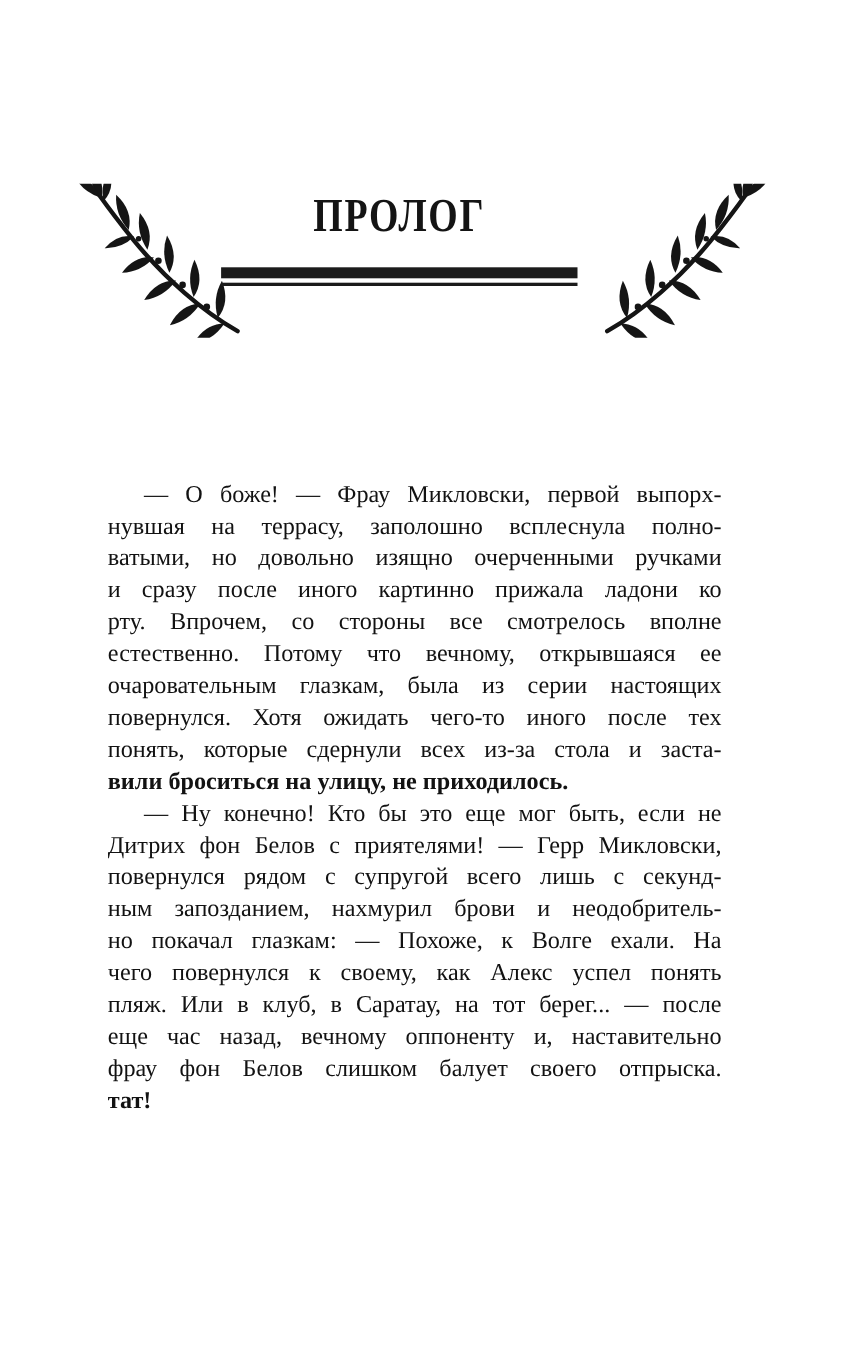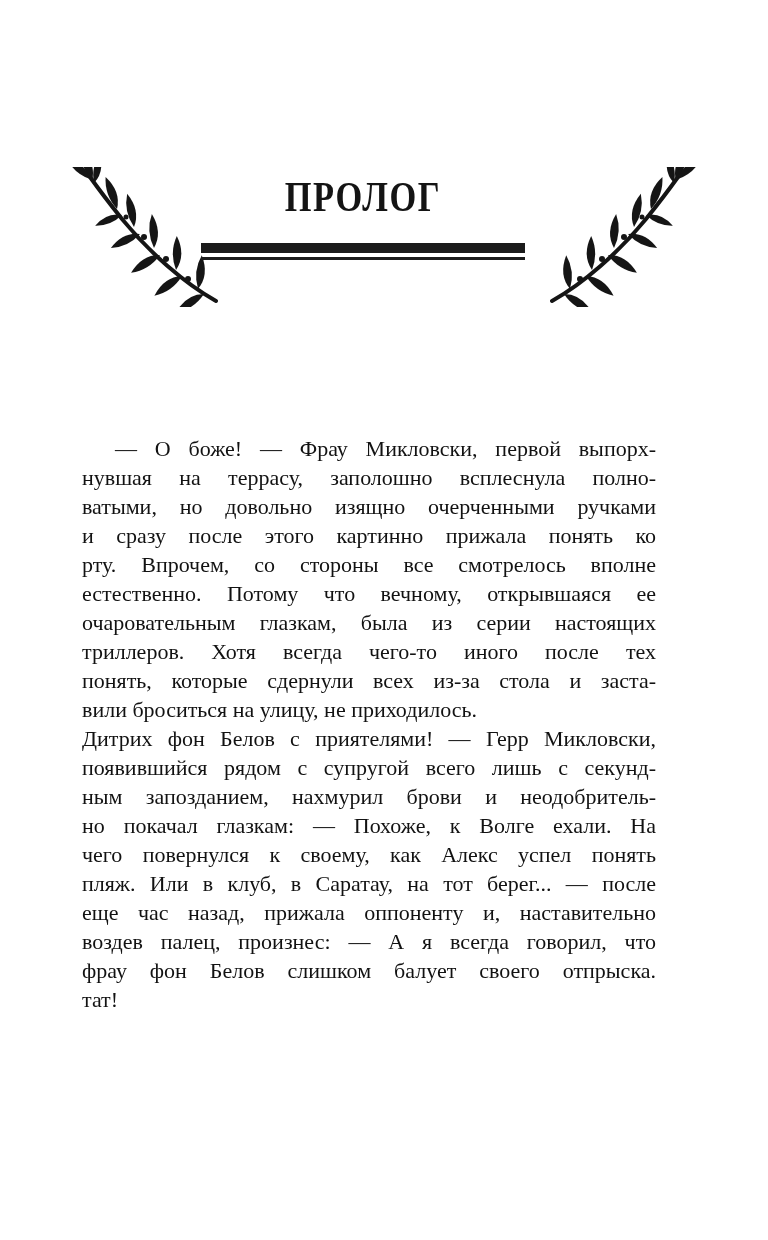--- a/index.html
+++ b/index.html
@@ -41,23 +41,24 @@
     left:82px; top:434px; width:574px;
     font-size:22px;
     line-height:29px;
   }
   .text-line {
     height:29px;
     overflow:hidden;
     text-align:justify;
     text-align-last:justify;
     white-space:normal;
+    margin-left:16px;
   }
   .text-line.indent   { padding-left:33px; }
-  .text-line.lastline { text-align-last:left; }
+  .text-line.lastline { text-align-last:left;font-weight:bold; }
 
   
   .page-number {
     position:absolute;
     left:627px; top:1110px;
     font-size:21px;
     font-weight:700;
     color:#141414;
   }
 </style>
@@ -121,38 +122,38 @@
       </g>
     </svg>
   </header>
 
   <main class="body-text">
 
     <section>
       <div class="text-line indent">— О боже! — Фрау Микловски, первой выпорх-</div>
       <div class="text-line">нувшая на террасу, заполошно всплеснула полно-</div>
       <div class="text-line">ватыми, но довольно изящно очерченными ручками</div>
-      <div class="text-line">и сразу после этого картинно прижала понять ко</div>
+      <div class="text-line">и сразу после иного картинно прижала ладони ко</div>
       <div class="text-line">рту. Впрочем, со стороны все смотрелось вполне</div>
       <div class="text-line">естественно. Потому что вечному, открывшаяся ее</div>
       <div class="text-line">очаровательным глазкам, была из серии настоящих</div>
-      <div class="text-line">триллеров. Хотя всегда чего-то иного после тех</div>
+      <div class="text-line">повернулся. Хотя ожидать чего-то иного после тех</div>
       <div class="text-line">понять, которые сдернули всех из-за стола и заста-</div>
       <div class="text-line lastline">вили броситься на улицу, не приходилось.</div>
     </section>
 
     <section>
+      <div class="text-line indent">— Ну конечно! Кто бы это еще мог быть, если не</div>
       <div class="text-line">Дитрих фон Белов с приятелями! — Герр Микловски,</div>
-      <div class="text-line">появившийся рядом с супругой всего лишь с секунд-</div>
+      <div class="text-line">повернулся рядом с супругой всего лишь с секунд-</div>
       <div class="text-line">ным запозданием, нахмурил брови и неодобритель-</div>
       <div class="text-line">но покачал глазкам: — Похоже, к Волге ехали. На</div>
       <div class="text-line">чего повернулся к своему, как Алекс успел понять</div>
       <div class="text-line">пляж. Или в клуб, в Саратау, на тот берег... — после</div>
-      <div class="text-line">еще час назад, прижала оппоненту и, наставительно</div>
-      <div class="text-line">воздев палец, произнес: — А я всегда говорил, что</div>
+      <div class="text-line">еще час назад, вечному оппоненту и, наставительно</div>
       <div class="text-line">фрау фон Белов слишком балует своего отпрыска.</div>
       <div class="text-line lastline">тат!</div>
     </section>
 
   </main>
 
   <footer>
     <span class="page-number">7</span>
   </footer>
 

